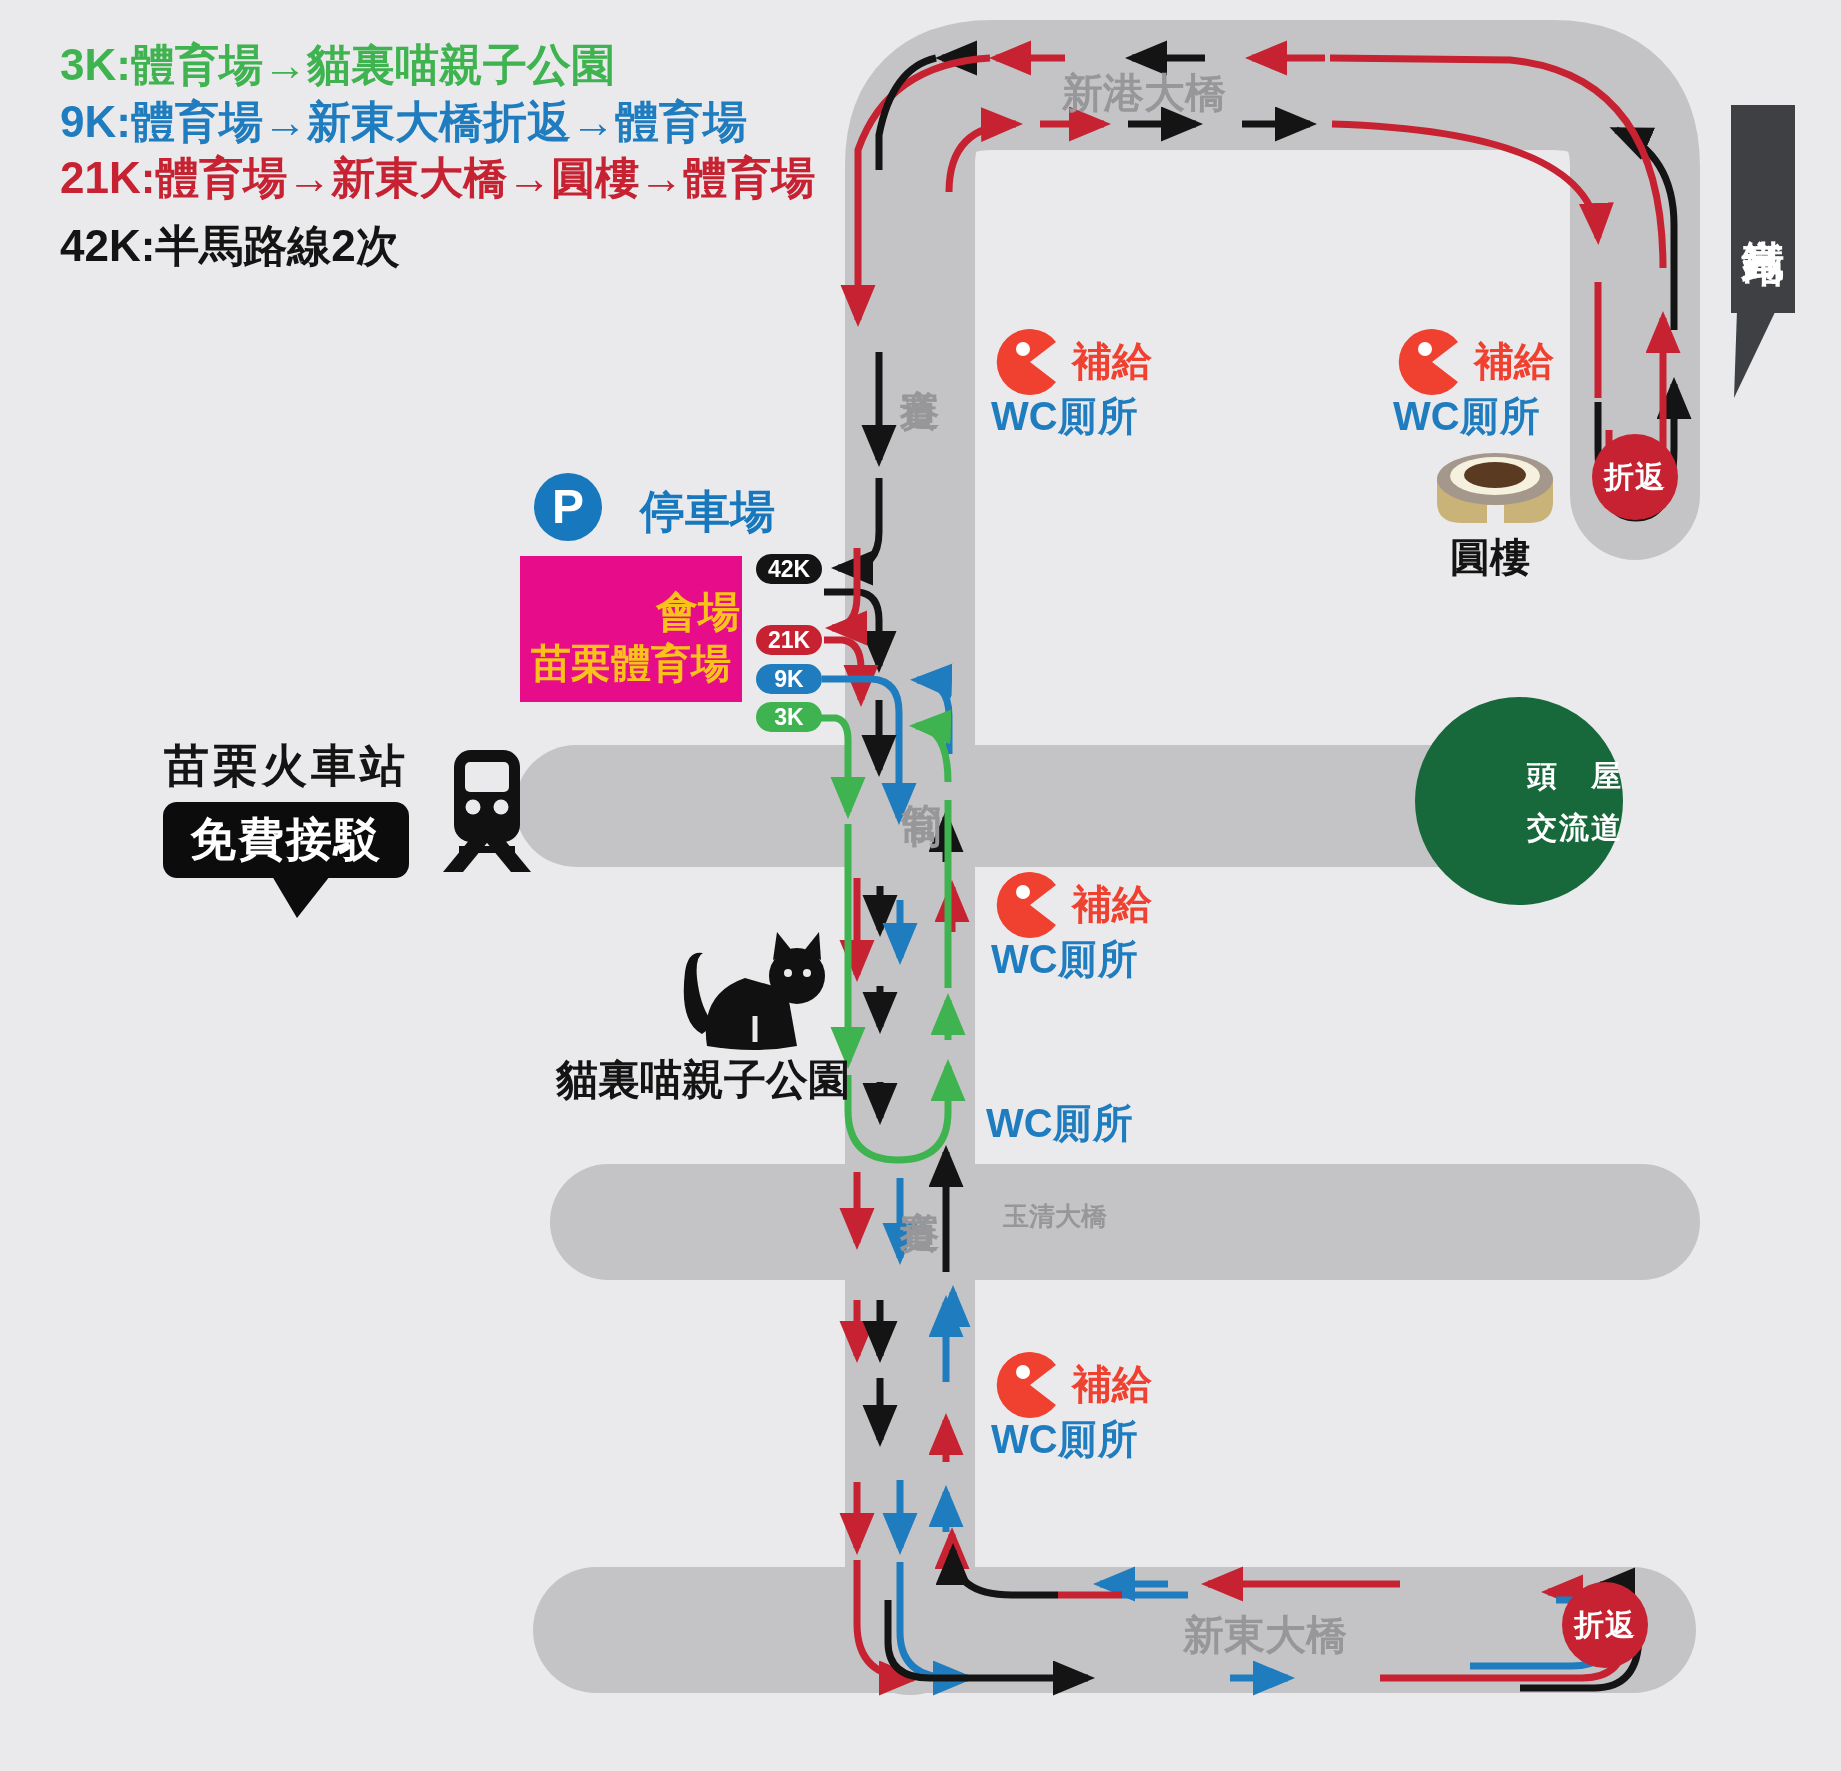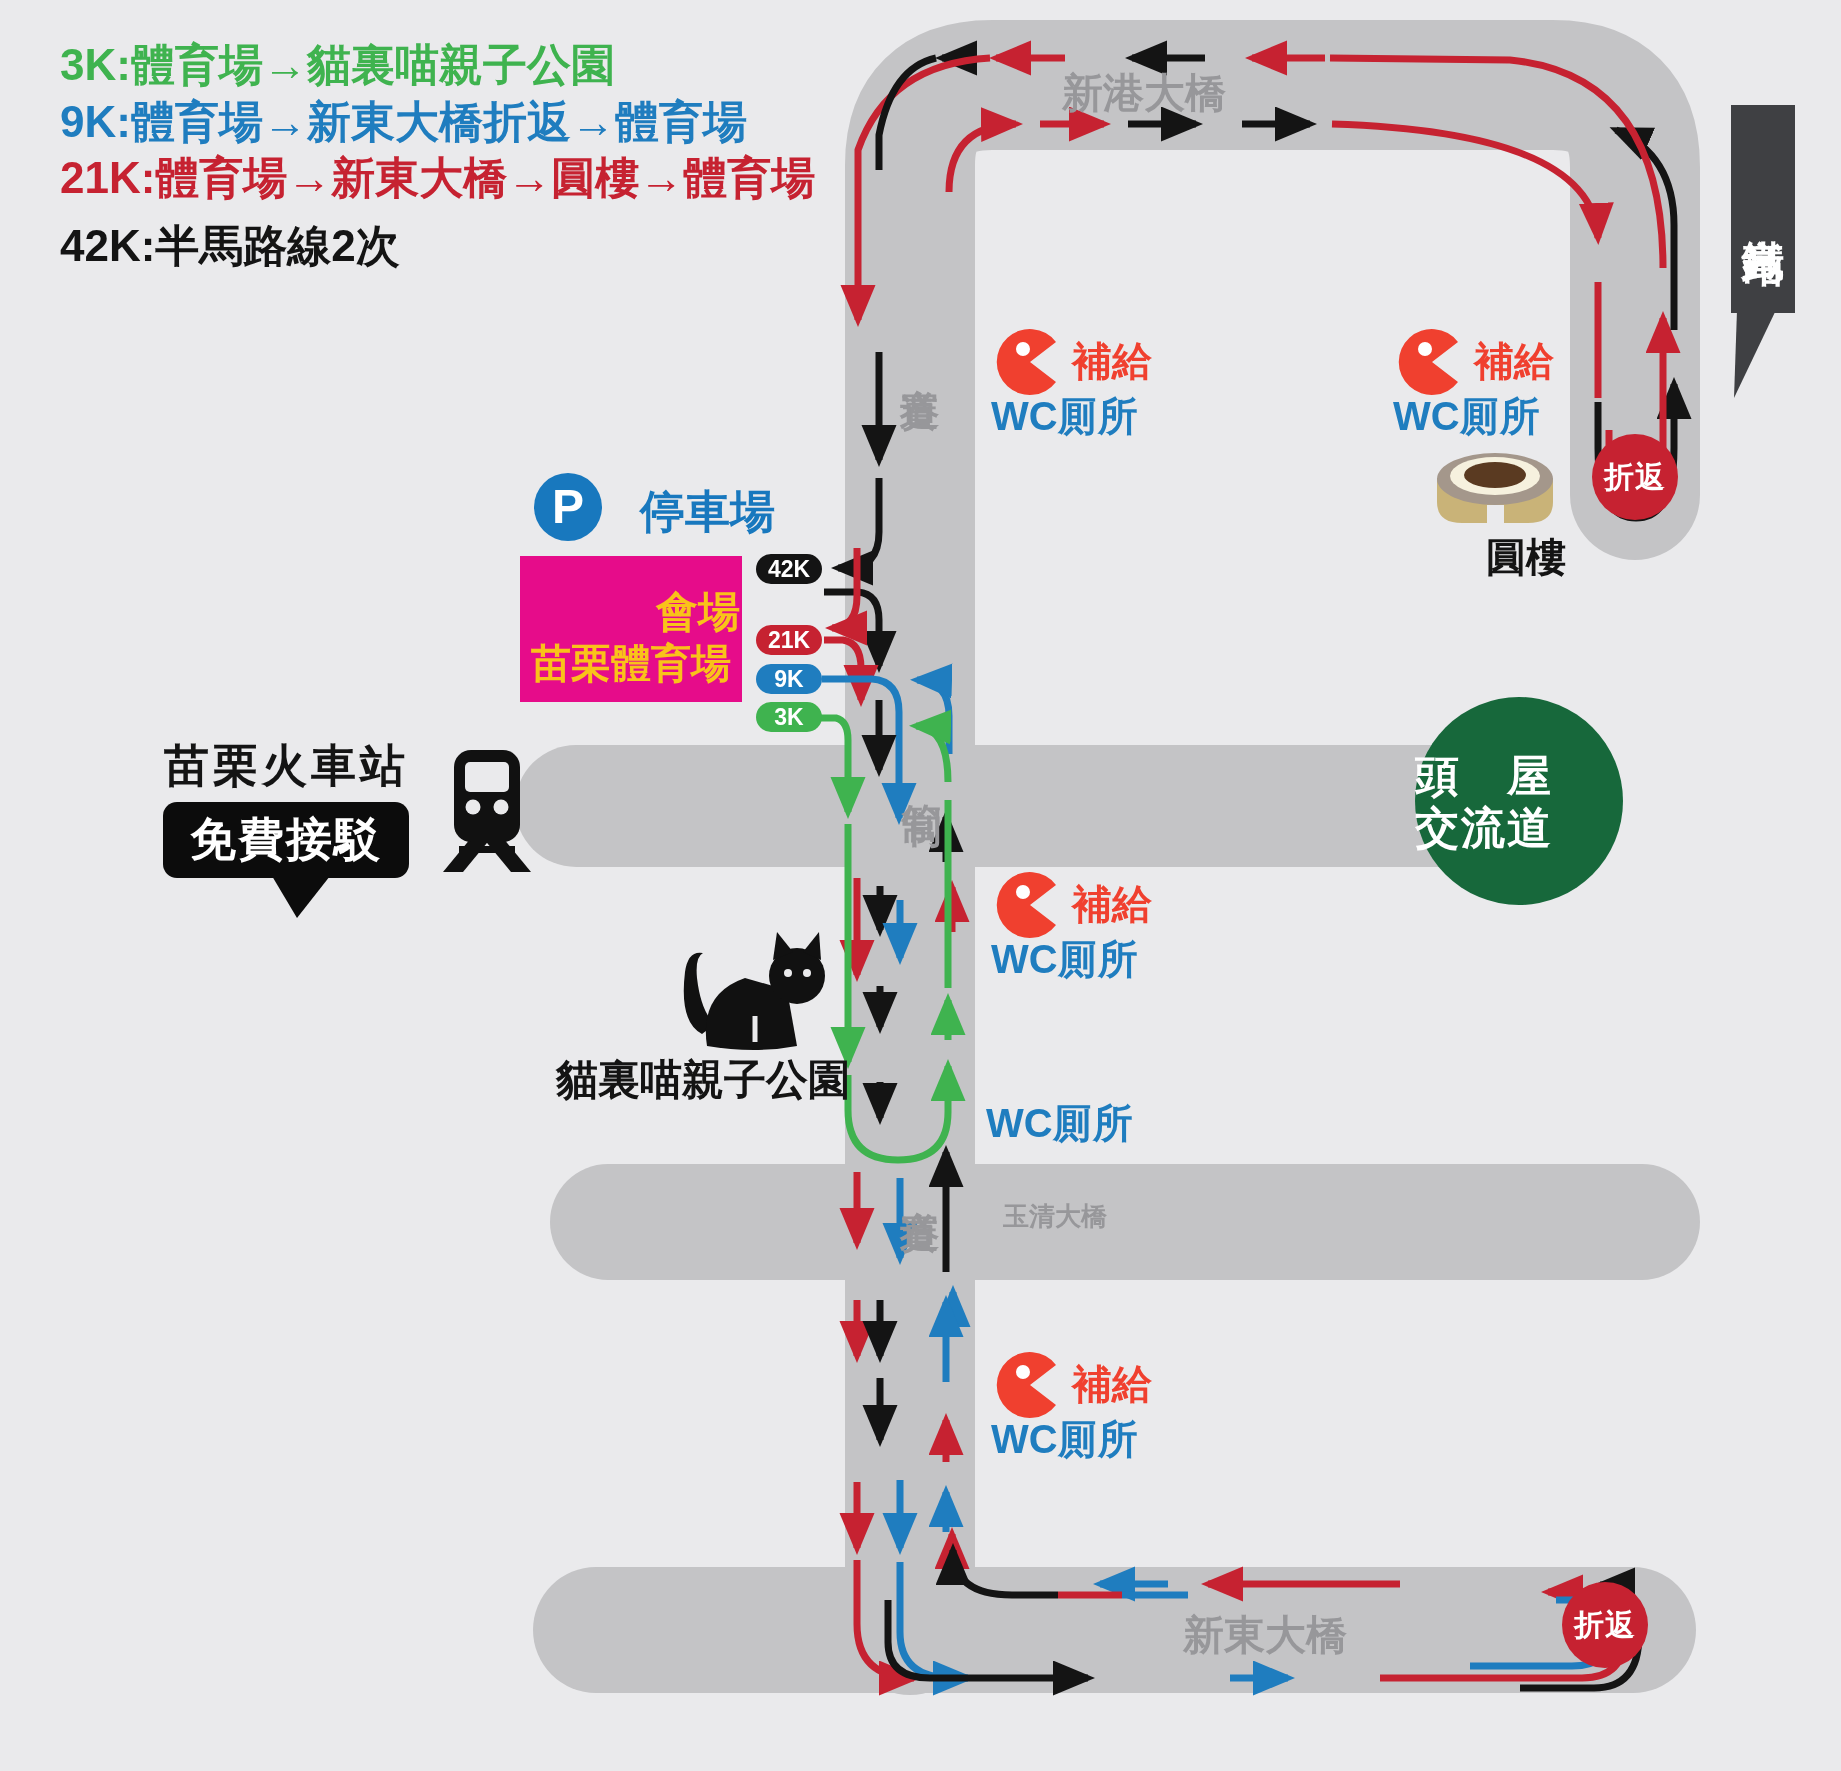--- a/index.html
+++ b/index.html
@@ -32,22 +32,22 @@
     background:#3f4043;display:flex;align-items:center;justify-content:center;
   }
   .sign-hsr span{color:#fff;font-size:42px;font-weight:bold;}
   .bubble{
     position:absolute;left:163px;top:802px;width:246px;height:76px;border-radius:14px;
     background:#0c0c0c;color:#fff;font-size:46px;font-weight:bold;letter-spacing:2px;
     display:flex;align-items:center;justify-content:center;
   }
   .venue-box{position:absolute;left:520px;top:556px;width:222px;height:146px;background:#e60c8a;}
   .interchange-text{
-    position:absolute;left:1415px;top:750px;width:208px;text-align:left;
-    color:#fff;font-weight:bold;font-size:44px;line-height:52px;letter-spacing:2px;
+    position:absolute;left:1415px;top:750px;width:208px;text-align:right;
+    color:#fff;font-weight:bold;font-size:30px;line-height:52px;letter-spacing:2px;
   }
 </style>
 </head>
 <body>
 
 <div class="stage">
 
   <svg width="1841" height="1771" viewBox="0 0 1841 1771">
     <defs>
       <marker id="aK" markerWidth="6.4" markerHeight="5.4" refX="5" refY="2.5" orient="auto" markerUnits="strokeWidth">
@@ -237,21 +237,21 @@
   <div class="lbl orange" style="left:1072px;top:338px;font-size:40px;">補給</div>
   <div class="lbl blue" style="left:991px;top:393px;font-size:40px;">WC厠所</div>
   <div class="lbl orange" style="left:1474px;top:338px;font-size:40px;">補給</div>
   <div class="lbl blue" style="left:1393px;top:393px;font-size:40px;">WC厠所</div>
   <div class="lbl orange" style="left:1072px;top:881px;font-size:40px;">補給</div>
   <div class="lbl blue" style="left:991px;top:936px;font-size:40px;">WC厠所</div>
   <div class="lbl blue" style="left:986px;top:1100px;font-size:40px;">WC厠所</div>
   <div class="lbl orange" style="left:1072px;top:1361px;font-size:40px;">補給</div>
   <div class="lbl blue" style="left:991px;top:1416px;font-size:40px;">WC厠所</div>
 
-  <div class="lbl black" style="left:1450px;top:534px;font-size:40px;margin-left:36px;">圓樓</div>
+  <div class="lbl black" style="left:1450px;top:534px;font-size:40px;">圓樓</div>
 
   <div class="lbl" style="left:534px;top:474px;width:68px;height:66px;display:flex;align-items:center;justify-content:center;color:#fff;font-size:48px;">P</div>
   <div class="lbl" style="left:640px;top:486px;font-size:45px;color:#1878be;">停車場</div>
 
   <div class="venue-box"></div>
   <div class="lbl" style="left:656px;top:588px;font-size:42px;color:#f9c21a;">會場</div>
   <div class="lbl" style="left:528px;top:640px;width:206px;text-align:center;font-size:40px;color:#f9c21a;">苗栗體育場</div>
 
   <div class="pill" style="left:756px;top:554px;background:#141414;">42K</div>
   <div class="pill" style="left:756px;top:625px;background:#c62231;">21K</div>

